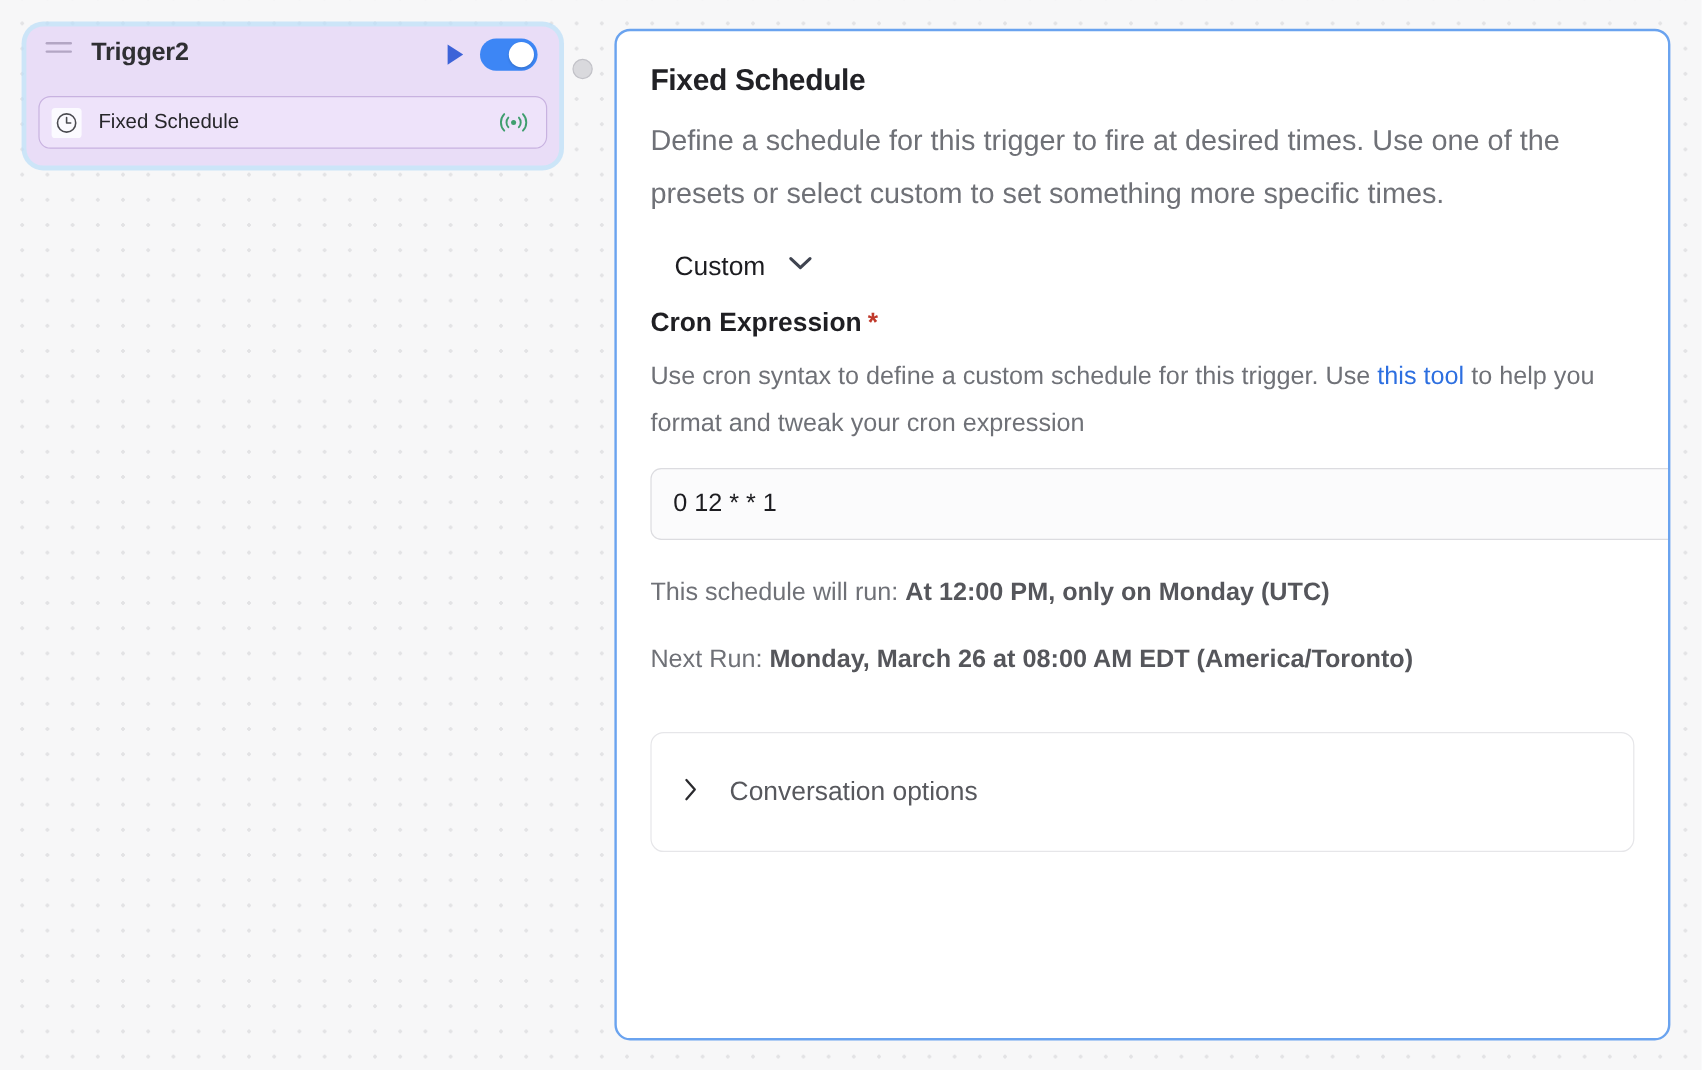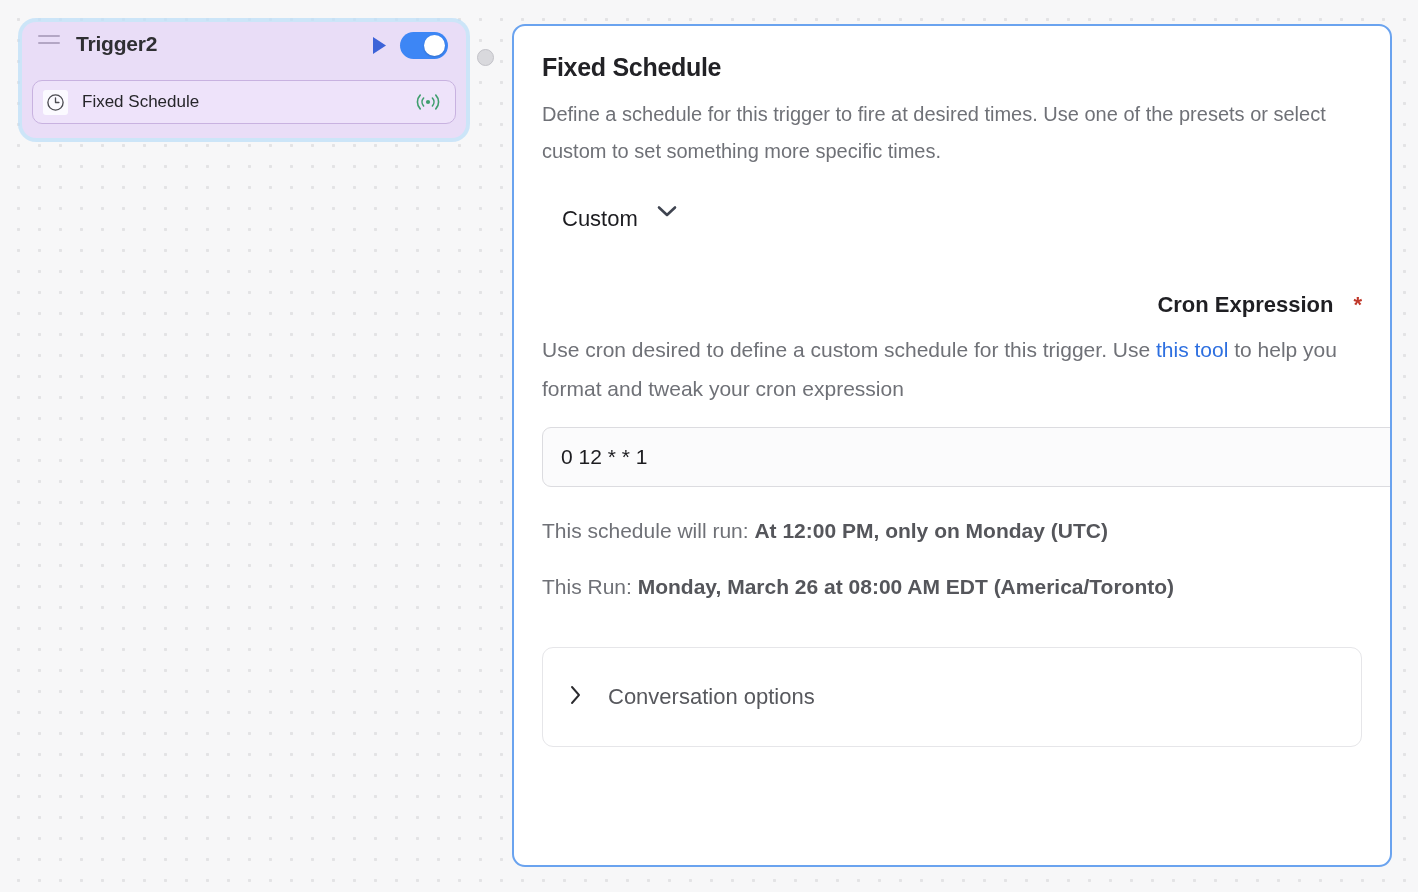--- a/index.html
+++ b/index.html
@@ -165,49 +165,47 @@
   .panel-title {
     font-size: 25px;
     font-weight: bold;
     color: #222226;
     letter-spacing: -0.3px;
     line-height: 1.2;
   }
 
   .panel-desc {
     margin-top: 14px;
-    font-size: 20px;
+    font-size: 24px;
     line-height: 1.85;
     color: #6f7177;
     max-width: 830px;
   }
 
   .select-row {
     margin-top: 24px;
     margin-left: 20px;
     display: inline-flex;
     align-items: center;
     gap: 18px;
     cursor: pointer;
   }
   .select-value {
     font-size: 22px;
     color: #1c1c20;
-    margin-top: 12px;
   }
 
   .field-label {
-    margin-top: 60px;
+    margin-top: 21px;
     font-size: 22px;
     font-weight: bold;
     color: #1f1f23;
     display: flex;
     align-items: baseline;
-    gap: 20px;
-    justify-content: flex-end;
+    gap: 5px;
   }
   .required-star {
     color: #c0392b;
     font-size: 22px;
     font-weight: bold;
   }
 
   .field-help {
     margin-top: 13px;
     font-size: 21px;
@@ -328,31 +326,31 @@
       </svg>
     </span>
   </div>
 
   <div class="field-label">
     <span>Cron Expression</span>
     <span class="required-star">*</span>
   </div>
 
   <div class="field-help">
-    <span>Use cron desired to define a custom schedule for this trigger. Use </span><a>this tool</a><span> to help you format and tweak your cron expression</span>
+    <span>Use cron syntax to define a custom schedule for this trigger. Use </span><a>this tool</a><span> to help you format and tweak your cron expression</span>
   </div>
 
   <input class="cron-input" type="text" value="0 12 * * 1" style="">
 
   <div class="run-line">
     <span>This schedule will run: </span><b>At 12:00 PM, only on Monday (UTC)</b>
   </div>
 
   <div class="run-line">
-    <span>This Run: </span><b>Monday, March 26 at 08:00 AM EDT (America/Toronto)</b>
+    <span>Next Run: </span><b>Monday, March 26 at 08:00 AM EDT (America/Toronto)</b>
   </div>
 
   <div class="accordion">
     <span>
       <svg width="13" height="22" viewBox="0 0 13 22" aria-hidden="true">
         <path d="M3 3 L10 11 L3 19" fill="none" stroke="#2a2a2e" stroke-width="1.9" stroke-linecap="round" stroke-linejoin="round"></path>
       </svg>
     </span>
     <span class="accordion-label">Conversation options</span>
   </div>

